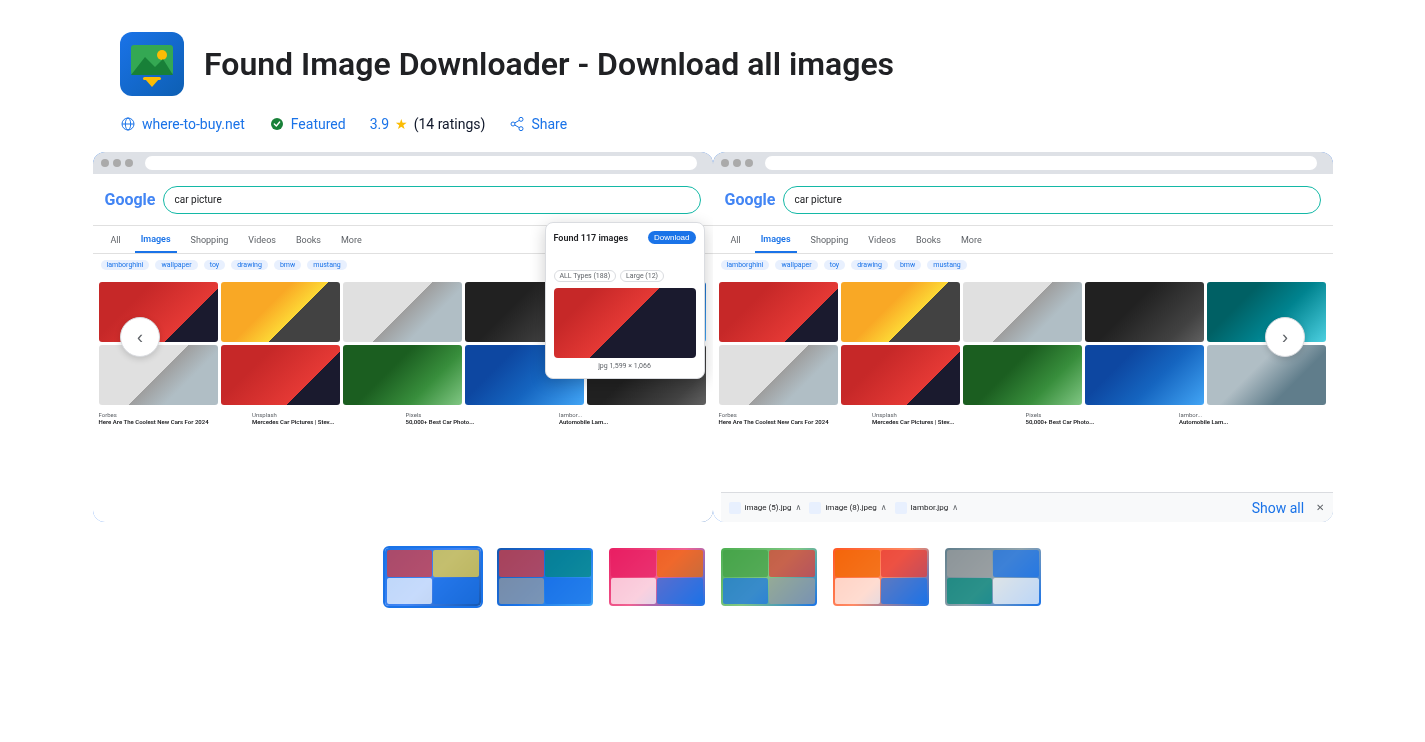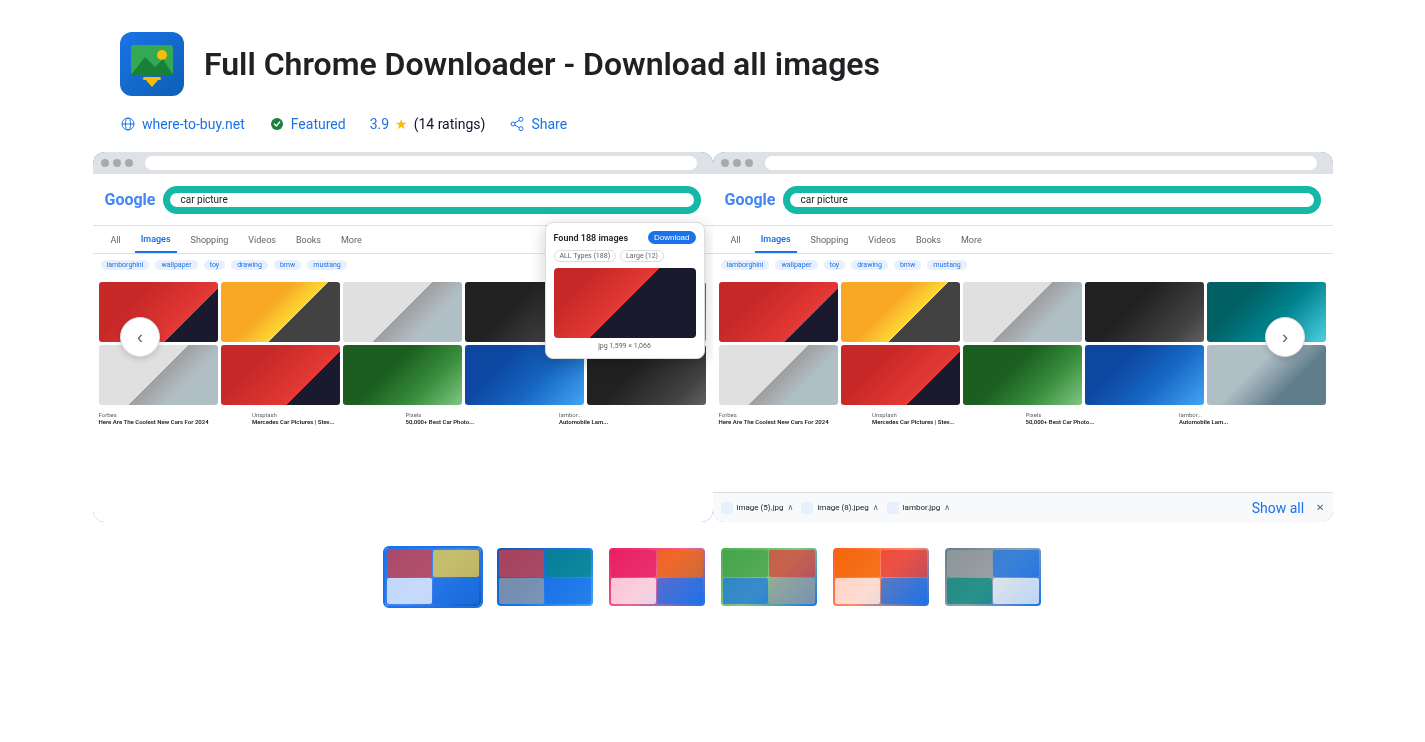--- a/index.html
+++ b/index.html
@@ -224,21 +224,21 @@
 
     .google-logo-text {
       font-size: 16px;
       font-weight: 700;
       color: #4285f4;
     }
 
     .google-search-bar {
       flex: 1;
       height: 28px;
-      border: 7px solid #14b8a6;
+      border: 1px solid #14b8a6;
       border-radius: 14px;
       background: #fff;
       display: flex;
       align-items: center;
       padding: 0 10px;
       font-size: 10px;
       color: #202124;
     }
 
     .category-tabs {
@@ -340,41 +340,42 @@
       gap: 4px;
       margin-bottom: 6px;
     }
 
     .popup-filter {
       border: 1px solid #dadce0;
       border-radius: 8px;
       padding: 1px 5px;
       font-size: 7px;
       color: #5f6368;
+      margin-top: 20px;
     }
 
     .popup-image-preview {
       width: 100%;
       height: 70px;
       background: linear-gradient(135deg, #c62828 20%, #e53935 50%, #1a1a2e 50%);
       border-radius: 4px;
       margin-bottom: 4px;
     }
 
     .popup-image-meta {
       font-size: 7px;
       color: #5f6368;
       text-align: center;
     }
 
     
     .download-bar {
       position: absolute;
       bottom: 0;
-      left: 0;
+      left: 8px;
       right: 0;
       height: 30px;
       background: #f8f9fa;
       border-top: 1px solid #dadce0;
       display: flex;
       align-items: center;
       padding: 0 8px;
       gap: 8px;
     }
 
@@ -480,21 +481,21 @@
         <svg viewBox="0 0 50 50" fill="none" xmlns="http://www.w3.org/2000/svg">
 
           <rect x="4" y="6" width="42" height="30" rx="3" fill="#34a853"></rect>
           <circle cx="35" cy="16" r="5" fill="#fbbc04"></circle>
           <polygon points="4,36 18,18 28,28 36,20 46,36" fill="#188038"></polygon>
 
           <rect x="16" y="38" width="18" height="3" rx="1.5" fill="#fbbc04"></rect>
           <polygon points="25,48 18,40 32,40" fill="#fbbc04"></polygon>
         </svg>
       </div>
-      <h1 class="extension-title">Full Chrome Downloader - Download all images</h1>
+      <h1 class="extension-title">Found Image Downloader - Download all images</h1>
     </div>
   </div>
 
   <div class="meta-row">
 
     <div class="meta-item">
       <svg width="16" height="16" viewBox="0 0 24 24" fill="none">
         <circle cx="12" cy="12" r="9" stroke="#1a73e8" stroke-width="1.5" fill="none"></circle>
         <ellipse cx="12" cy="12" rx="4" ry="9" stroke="#1a73e8" stroke-width="1.5" fill="none"></ellipse>
         <line x1="3" y1="12" x2="21" y2="12" stroke="#1a73e8" stroke-width="1.5"></line>
@@ -580,21 +581,21 @@
 
             <div style="display:flex; gap:6px; padding:0 6px; overflow:hidden;">
               <div style="flex:1; font-size:6px; color:#5f6368;">Forbes<br><span style="font-weight:600; color:#202124;">Here Are The Coolest New Cars For 2024</span></div>
               <div style="flex:1; font-size:6px; color:#5f6368;">Unsplash<br><span style="font-weight:600; color:#202124;">Mercedes Car Pictures | Stev...</span></div>
               <div style="flex:1; font-size:6px; color:#5f6368;">Pixels<br><span style="font-weight:600; color:#202124;">50,000+ Best Car Photo...</span></div>
               <div style="flex:1; font-size:6px; color:#5f6368;">lambor...<br><span style="font-weight:600; color:#202124;">Automobile Lam...</span></div>
             </div>
 
             <div class="popup-overlay">
               <div class="popup-header">
-                <span class="popup-title">Found 188 images</span>
+                <span class="popup-title">Found 117 images</span>
                 <button class="popup-download-btn">Download</button>
               </div>
               <div class="popup-filter-row">
                 <span class="popup-filter">ALL Types (188)</span>
                 <span class="popup-filter">Large (12)</span>
               </div>
               <div class="popup-image-preview"></div>
               <div class="popup-image-meta">jpg  1,599 × 1,066</div>
             </div>
           </div>

